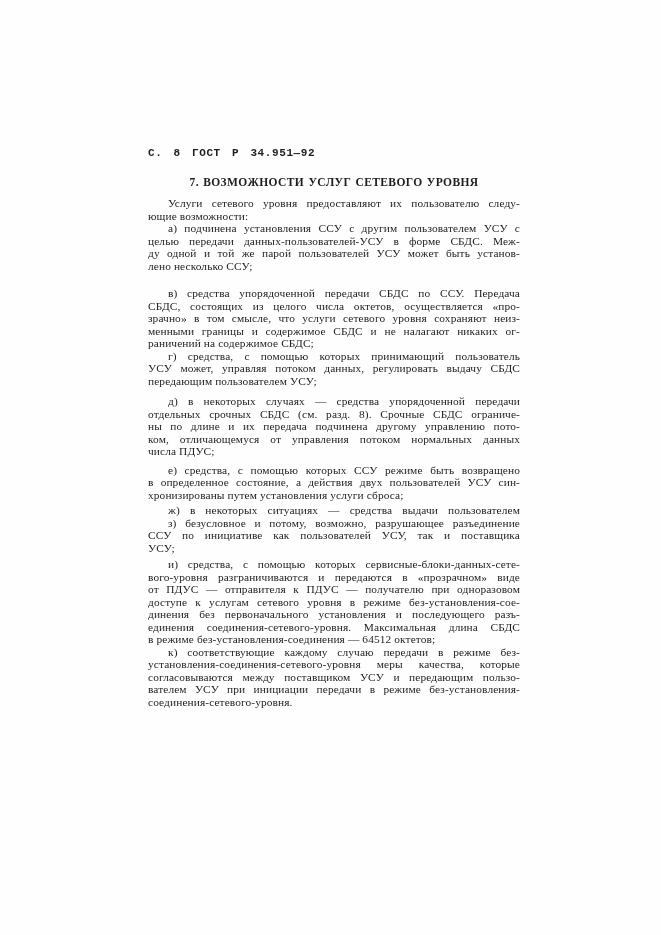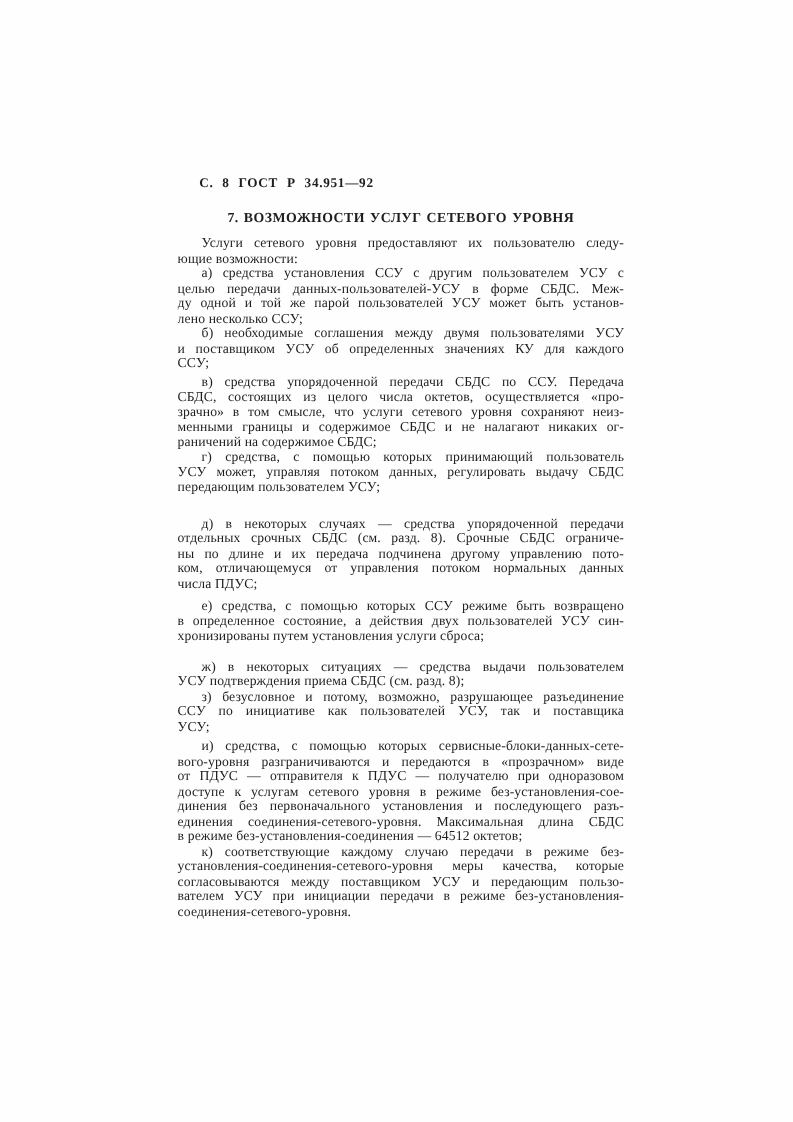--- a/index.html
+++ b/index.html
@@ -20,37 +20,38 @@
     position: absolute;
     left: 148px;
     top: 147px;
     width: 372px;
   }
   .doc-header {
     font-weight: 700;
     font-size: 11px;
     letter-spacing: 0.6px;
     word-spacing: 4px;
-    margin: 0 0 17px 18px;
+    margin: 0 0 17px 0;
     white-space: nowrap;
+    font-family: Liberation Mono, monospace;
   }
   .doc-title {
     font-weight: 700;
     font-size: 11.5px;
     text-align: center;
     letter-spacing: 0.4px;
     word-spacing: 1px;
     margin: 0 0 9px 0;
   }
   .para { margin: 0; }
   
-  .para[data-id="item-v"]  { margin-top: 3px; }
-  .para[data-id="item-d"]  { margin-top: 18px; }
+  .para[data-id="item-v"]  { margin-top: 15px; }
+  .para[data-id="item-d"]  { margin-top: 8px; }
   .para[data-id="item-e"]  { margin-top: 6px; }
-  .para[data-id="item-zh"] { margin-top: 13px; }
+  .para[data-id="item-zh"] { margin-top: 3px; }
   .para[data-id="item-i"]  { margin-top: 4px; }
   .line {
     font-size: 11.4px;
     line-height: 12.5px;
     height: 12.5px;
     overflow: hidden;
     letter-spacing: 0.1px;
     text-align: justify;
     text-align-last: justify;
   }
@@ -63,29 +64,24 @@
 <div class="page" style="background: rgb(254, 254, 254); color: rgb(30, 30, 30);">
   <div class="content">
     <div class="doc-header">С. 8 ГОСТ Р 34.951—92</div>
     <h1 class="doc-title">7. ВОЗМОЖНОСТИ УСЛУГ СЕТЕВОГО УРОВНЯ</h1>
     <div id="paragraphs">
         <div class="para" data-id="intro">
           <div class="line first">Услуги сетевого уровня предоставляют их пользователю следу-</div>
           <div class="line last">ющие возможности:</div>
         </div>
         <div class="para" data-id="item-a">
-          <div class="line first">а) средства установления ССУ с другим пользователем УСУ с</div>
+          <div class="line first">а) подчинена установления ССУ с другим пользователем УСУ с</div>
           <div class="line">целью передачи данных-пользователей-УСУ в форме СБДС. Меж-</div>
           <div class="line">ду одной и той же парой пользователей УСУ может быть установ-</div>
           <div class="line last">лено несколько ССУ;</div>
-        </div>
-        <div class="para" data-id="item-b">
-          <div class="line first">б) необходимые соглашения между двумя пользователями УСУ</div>
-          <div class="line">и поставщиком УСУ об определенных значениях КУ для каждого</div>
-          <div class="line last">ССУ;</div>
         </div>
         <div class="para" data-id="item-v">
           <div class="line first">в) средства упорядоченной передачи СБДС по ССУ. Передача</div>
           <div class="line">СБДС, состоящих из целого числа октетов, осуществляется «про-</div>
           <div class="line">зрачно» в том смысле, что услуги сетевого уровня сохраняют неиз-</div>
           <div class="line">менными границы и содержимое СБДС и не налагают никаких ог-</div>
           <div class="line last">раничений на содержимое СБДС;</div>
         </div>
         <div class="para" data-id="item-g">
           <div class="line first">г) средства, с помощью которых принимающий пользователь</div>
@@ -99,21 +95,20 @@
           <div class="line">ком, отличающемуся от управления потоком нормальных данных</div>
           <div class="line last">числа ПДУС;</div>
         </div>
         <div class="para" data-id="item-e">
           <div class="line first">е) средства, с помощью которых ССУ режиме быть возвращено</div>
           <div class="line">в определенное состояние, а действия двух пользователей УСУ син-</div>
           <div class="line last">хронизированы путем установления услуги сброса;</div>
         </div>
         <div class="para" data-id="item-zh">
           <div class="line first">ж) в некоторых ситуациях — средства выдачи пользователем</div>
-          <div class="line last">УСУ подтверждения приема СБДС (см. разд. 8);</div>
         </div>
         <div class="para" data-id="item-z">
           <div class="line first">з) безусловное и потому, возможно, разрушающее разъединение</div>
           <div class="line">ССУ по инициативе как пользователей УСУ, так и поставщика</div>
           <div class="line last">УСУ;</div>
         </div>
         <div class="para" data-id="item-i">
           <div class="line first">и) средства, с помощью которых сервисные-блоки-данных-сете-</div>
           <div class="line">вого-уровня разграничиваются и передаются в «прозрачном» виде</div>
           <div class="line">от ПДУС — отправителя к ПДУС — получателю при одноразовом</div>

